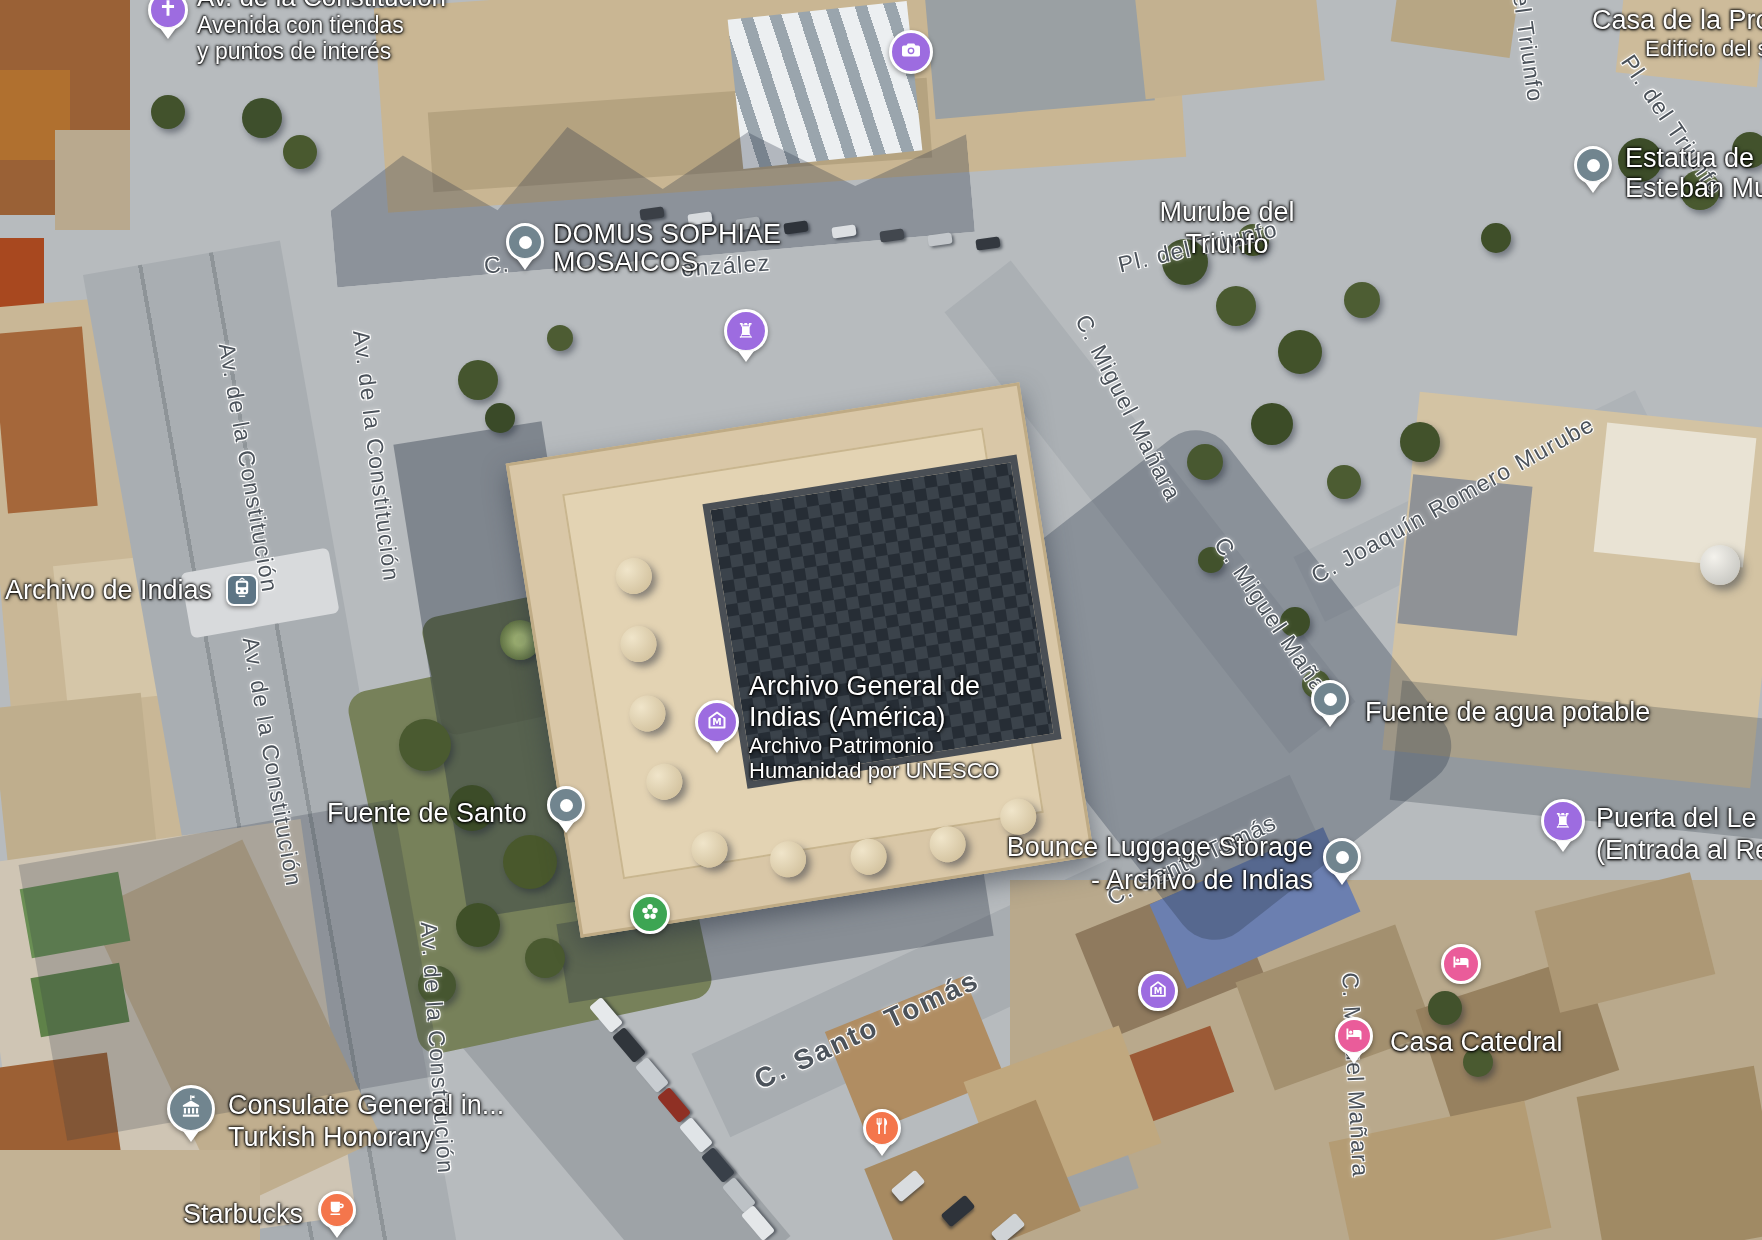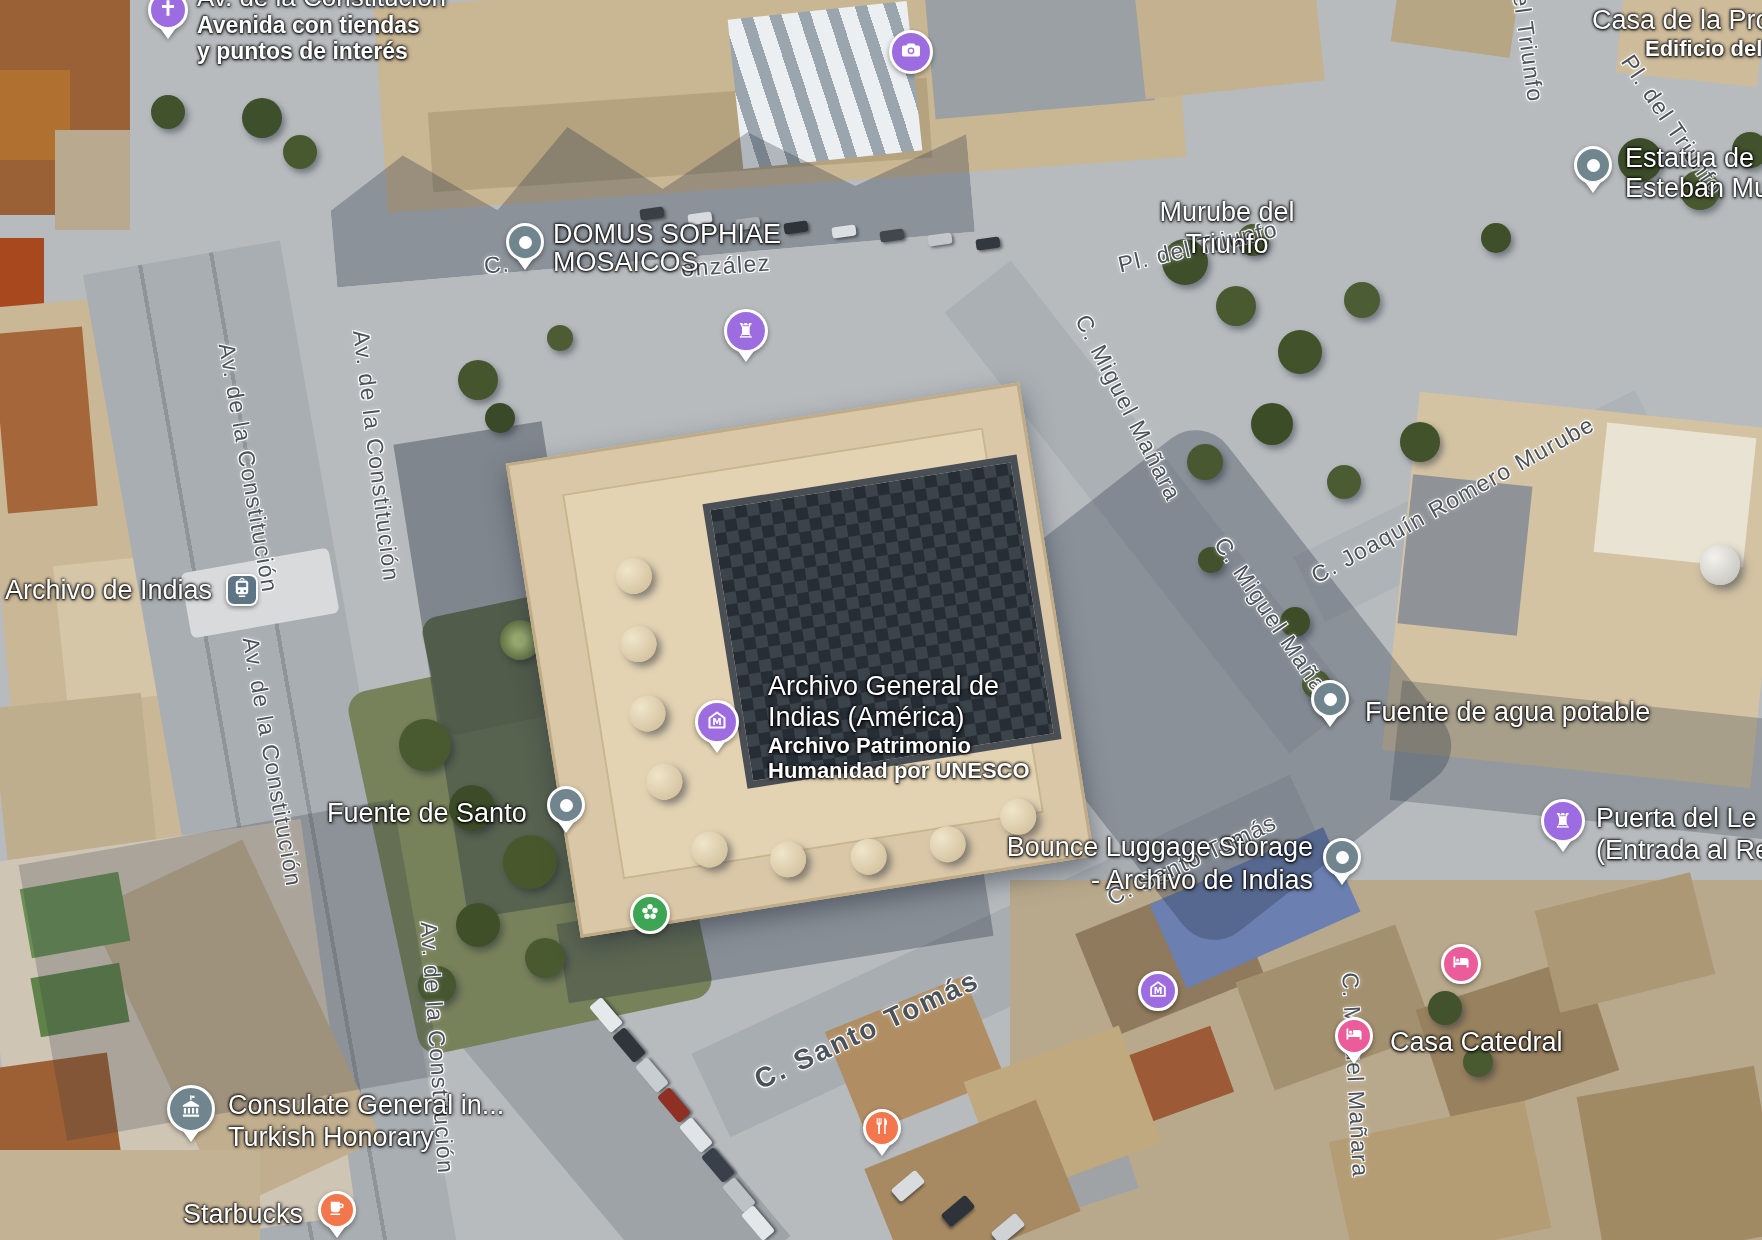--- a/index.html
+++ b/index.html
@@ -5,21 +5,21 @@
   html,body{margin:0;padding:0;background:#222;}
   .stage{position:relative;width:1762px;height:1240px;overflow:hidden;
     background:#b7bbbe;font-family:"Liberation Sans",sans-serif;}
   .shape{position:absolute;display:block;}
   .tree{position:absolute;border-radius:50%;box-shadow:3px 4px 6px rgba(30,38,50,.45);}
   .car{position:absolute;border-radius:3px;box-shadow:2px 2px 3px rgba(20,25,35,.5);}
   
   .poi-label,.area-label{position:absolute;color:#fff;font-weight:500;font-size:27px;
     line-height:32px;white-space:nowrap;z-index:30;
     text-shadow:0 1px 2px rgba(0,0,0,.85),0 0 3px rgba(0,0,0,.9),1px 1px 4px rgba(0,0,0,.6),-1px -1px 2px rgba(0,0,0,.5);}
-  .poi-label .sub{font-size:22px;line-height:25px;font-weight:700;display:block;}
+  .poi-label .sub{font-size:22px;line-height:25px;font-weight:400;display:block;}
   .street-label{position:absolute;color:#4b525a;font-weight:500;font-size:23px;
     letter-spacing:1.5px;white-space:nowrap;z-index:20;transform-origin:center;
     text-shadow:-1px -1px 0 rgba(255,255,255,.95),1px -1px 0 rgba(255,255,255,.95),
       -1px 1px 0 rgba(255,255,255,.95),1px 1px 0 rgba(255,255,255,.95),0 0 5px rgba(255,255,255,.85);}
   .street-big{font-size:28px;font-weight:700;letter-spacing:2.5px;}
   
   .pin{position:absolute;width:38px;height:38px;border-radius:50%;border:3px solid #fff;
     box-sizing:border-box;display:flex;align-items:center;justify-content:center;
     box-shadow:0 2px 5px rgba(0,0,0,.4);z-index:31;}
   .pin.tail::after{content:"";position:absolute;left:50%;top:100%;margin-left:-8px;margin-top:1px;
@@ -261,21 +261,21 @@
           <rect x="8.6" y="19.4" width="6.8" height="1.7" rx=".8"></rect>
         </svg></span>
   </div>
 
   <div class="pin tail badge42" style="left:695px;top:700px;background:#9d6ce0;">
     <span><svg viewBox="0 0 24 24" width="24" height="24">
           <path d="M4.5 10 12 4.5 19.5 10v9.5h-15Z" fill="none" stroke="#fff" stroke-width="2" stroke-linejoin="round"></path>
           <text x="12" y="17.2" font-size="9.5" font-weight="bold" fill="#fff" text-anchor="middle" font-family="DejaVu Sans, sans-serif">M</text>
         </svg></span>
   </div>
-  <div class="poi-label" style="left:768px;top:671px;line-height:31px;">
+  <div class="poi-label" style="left:749px;top:671px;line-height:31px;">
     <span style="display:block;">Archivo General de</span>
     <span style="display:block;">Indias (América)</span>
     <span class="sub">Archivo Patrimonio</span>
     <span class="sub">Humanidad por UNESCO</span>
   </div>
 
   <div class="poi-label" style="left:327px;top:797px;">Fuente de Santo</div>
   <div class="pin tail dot" style="left:547px;top:786px;background:#71858f;"></div>
 
   <div class="pin" style="left:630px;top:894px;width:40px;height:40px;background:#3da553;">

